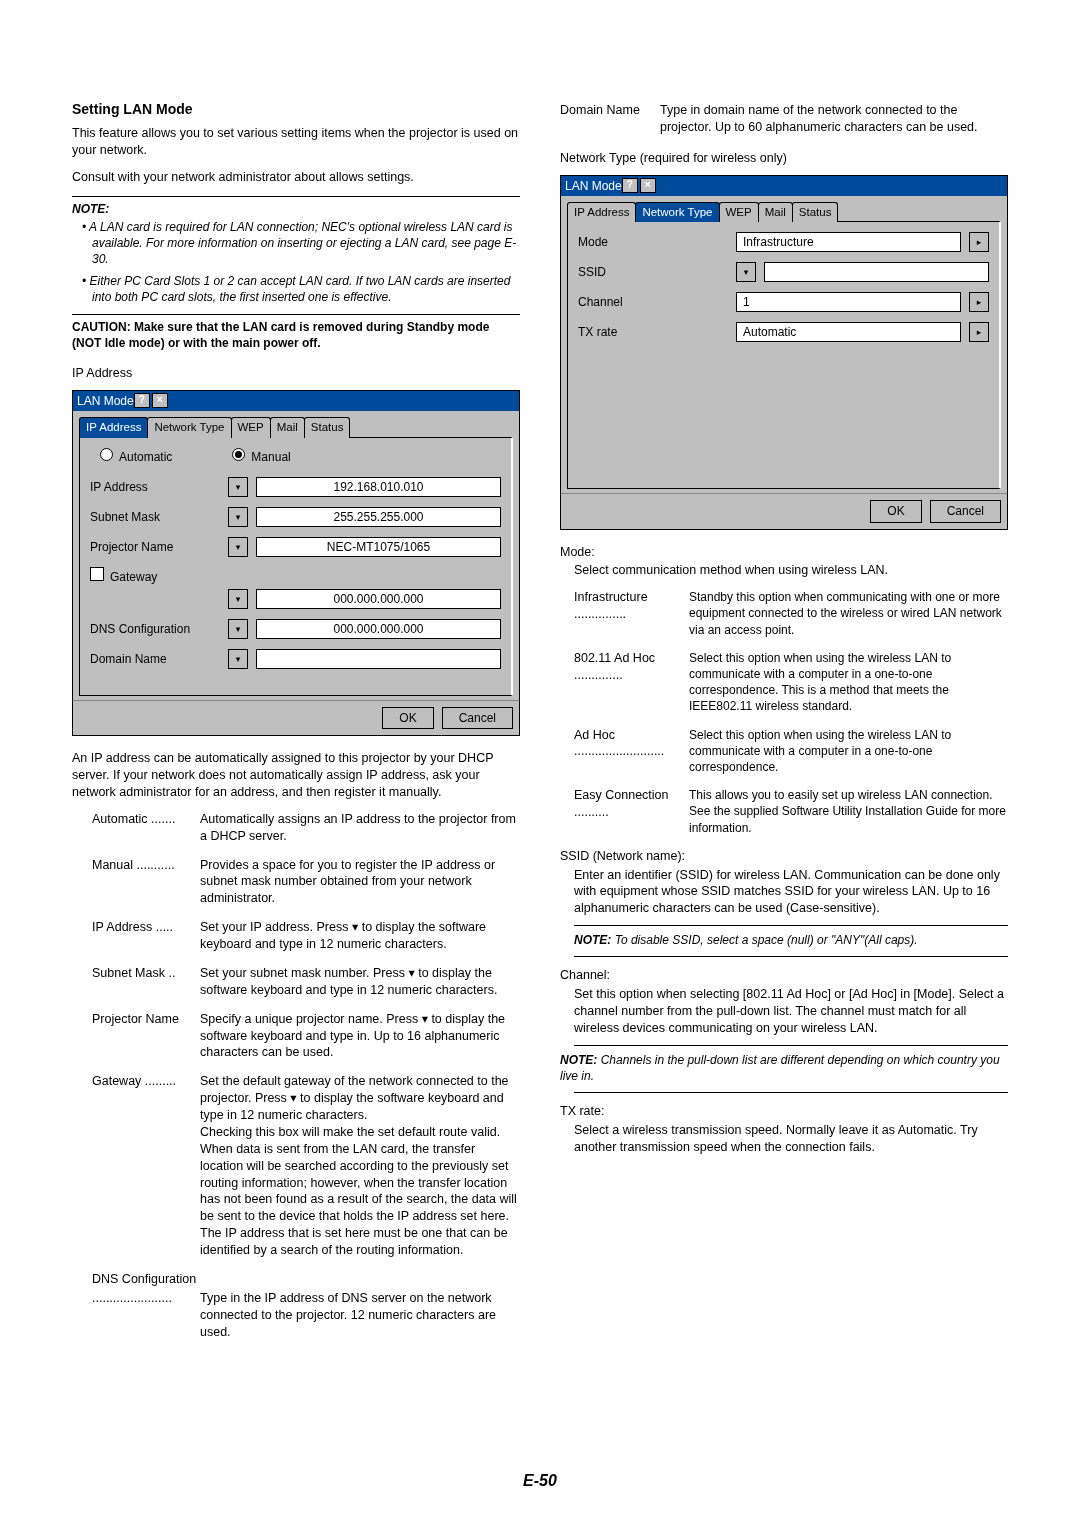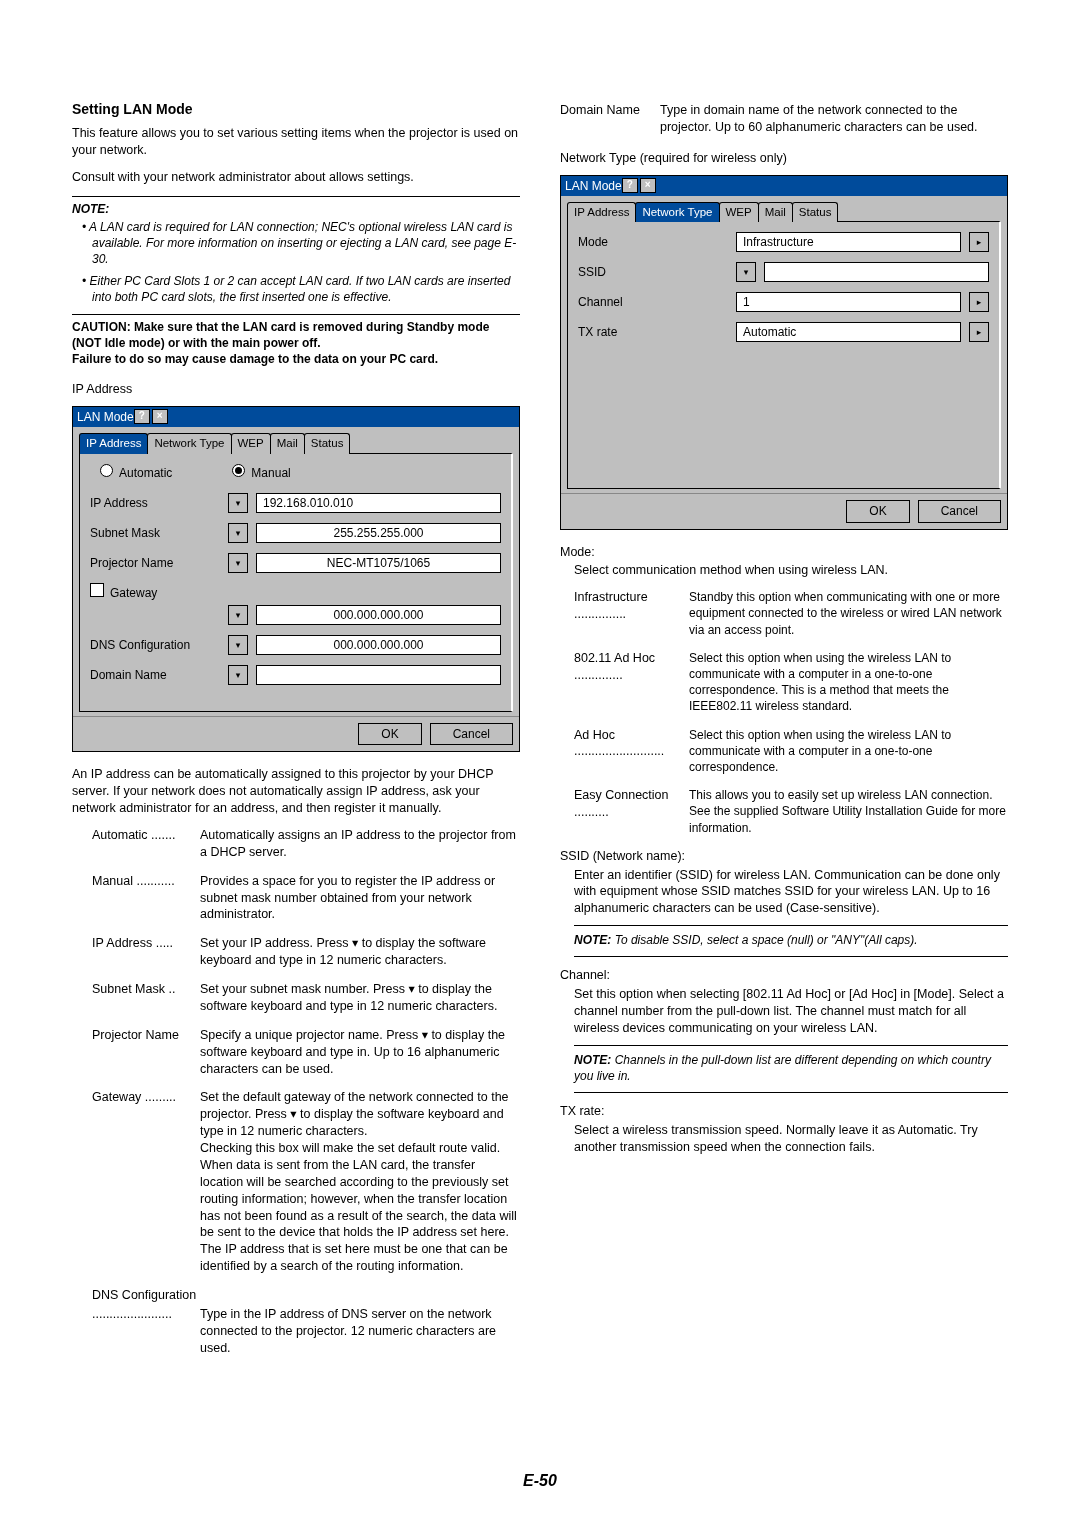--- a/index.html
+++ b/index.html
@@ -41,21 +41,21 @@
   .tab.active{background:#004b9b;color:#fff;}
   .tabpane{border:1px solid #000;border-right:2px solid #fff;padding:10px 10px 16px;background:#bfbfbf;}
   .field{display:flex;align-items:center;margin-bottom:10px;gap:8px;}
   .field .lab{width:130px;}
   .txtin{border:1px solid #000;background:#fff;padding:1px 6px;height:16px;font-size:12px;flex:1;}
   .dropbtn{width:18px;height:18px;border:1px solid #000;background:#bfbfbf;display:flex;align-items:center;justify-content:center;font-size:9px;}
   .check{width:12px;height:12px;border:1px solid #000;background:#fff;display:inline-block;margin-right:6px;}
   .radio{width:11px;height:11px;border:1px solid #000;border-radius:50%;background:#fff;display:inline-block;margin-right:6px;position:relative;}
   .radio.sel:after{content:"";position:absolute;inset:2px;border-radius:50%;background:#000;}
   .dlg-foot{display:flex;justify-content:flex-end;gap:8px;padding:6px;border-top:1px solid #888;}
-  .btn{border:1px solid #000;background:#bfbfbf;padding:2px 22px;font-size:12px;}
+  .btn{border:1px solid #000;background:#bfbfbf;padding:2px 16px;font-size:12px;}
 
   .deflist{margin:8px 0 0 20px;font-size:12.5px;}
   .dl-row{display:flex;margin-bottom:12px;}
   .dl-term{width:108px;flex-shrink:0;}
   .dl-def{flex:1;}
 
   .mode-row{display:flex;margin-bottom:12px;}
   .mode-term{width:115px;flex-shrink:0;}
   .mode-def{flex:1;font-size:12px;}
 
@@ -75,21 +75,20 @@
       <div class="p">This feature allows you to set various setting items when the projector is used on your network.</div>
       <div class="p">Consult with your network administrator about allows settings.</div>
       <div class="hr"></div>
       <div class="note-lead">NOTE:</div>
       <ul class="note">
         <li>A LAN card is required for LAN connection; NEC's optional wireless LAN card is available. For more information on inserting or ejecting a LAN card, see page E-30.</li>
         <li>Either PC Card Slots 1 or 2 can accept LAN card. If two LAN cards are inserted into both PC card slots, the first inserted one is effective.</li>
       </ul>
       <div class="hr"></div>
       <div class="bold" style="font-size:12px">CAUTION: Make sure that the LAN card is removed during Standby mode (NOT Idle mode) or with the main power off.</div>
-      <div class="bold" style="font-size:12px;margin-bottom:14px">Failure to do so may cause damage to the data on your PC card.</div>
 
       <div class="subhead">IP Address</div>
 
       <div class="dlg">
         <div class="dlg-title">
           <span class="tx">LAN Mode</span>
           <div class="dlg-btns">
             <div>?</div>
             <div>×</div>
           </div>
@@ -105,21 +104,21 @@
           <div class="tabpane">
             <div style="display:flex;gap:60px;margin-bottom:12px;padding-left:10px;">
               <label><span class="radio"></span><span>Automatic</span></label>
               <label><span class="radio sel"></span><span>Manual</span></label>
             </div>
             <div class="field">
               <span class="lab">IP Address</span>
               <span class="dropbtn">
                   <span class="arrow">▾</span>
                 </span>
-              <span class="txtin" style="text-align:left">192.168.010.010</span>
+              <span class="txtin" style="text-align:center">192.168.010.010</span>
             </div>
             <div class="field">
               <span class="lab">Subnet Mask</span>
               <span class="dropbtn">
                   <span class="arrow">▾</span>
                 </span>
               <span class="txtin" style="text-align:center">255.255.255.000</span>
             </div>
             <div class="field">
               <span class="lab">Projector Name</span>
@@ -283,21 +282,21 @@
 
       <div style="margin-top:8px">SSID (Network name):</div>
       <div style="margin:2px 0 8px 14px">Enter an identifier (SSID) for wireless LAN. Communication can be done only with equipment whose SSID matches SSID for your wireless LAN. Up to 16 alphanumeric characters can be used (Case-sensitive).</div>
       <div class="hr" style="margin-left:14px"></div>
       <div class="small-note" style="margin-left:14px"><span class="bold">NOTE:</span> <span>To disable SSID, select a space (null) or "ANY"(All caps).</span></div>
       <div class="hr" style="margin-left:14px;margin-bottom:10px"></div>
 
       <div>Channel:</div>
       <div style="margin:2px 0 8px 14px">Set this option when selecting [802.11 Ad Hoc] or [Ad Hoc] in [Mode]. Select a channel number from the pull-down list. The channel must match for all wireless devices communicating on your wireless LAN.</div>
       <div class="hr" style="margin-left:14px"></div>
-      <div class="small-note" style="margin-left:14px"><span class="bold">NOTE:</span> <span>Channels in the pull-down list are different depending on which country you live in.</span></div>
+      <div class="small-note" style=""><span class="bold">NOTE:</span> <span>Channels in the pull-down list are different depending on which country you live in.</span></div>
       <div class="hr" style="margin-left:14px;margin-bottom:10px"></div>
 
       <div>TX rate:</div>
       <div style="margin:2px 0 8px 14px">Select a wireless transmission speed. Normally leave it as Automatic. Try another transmission speed when the connection fails.</div>
     </div>
   </div>
 
   <div class="pagenum">E-50</div>
 </div>
 

